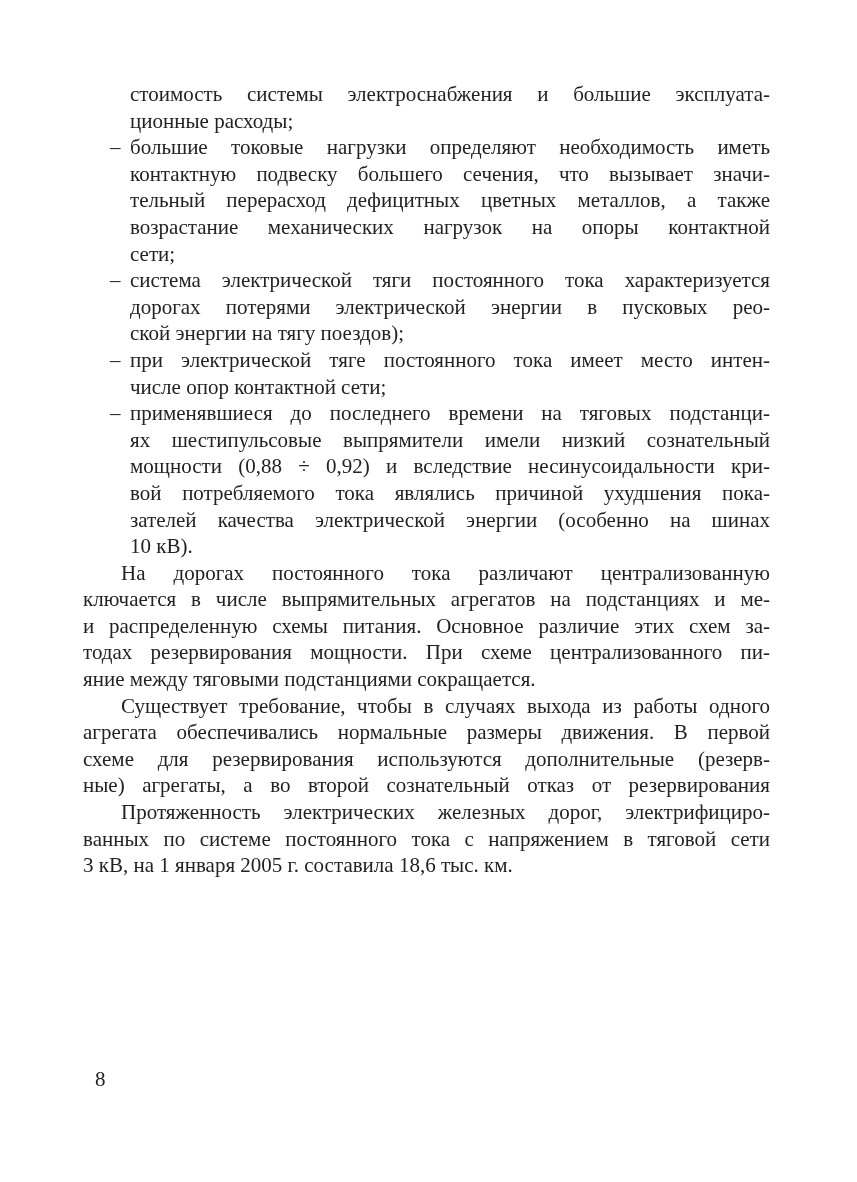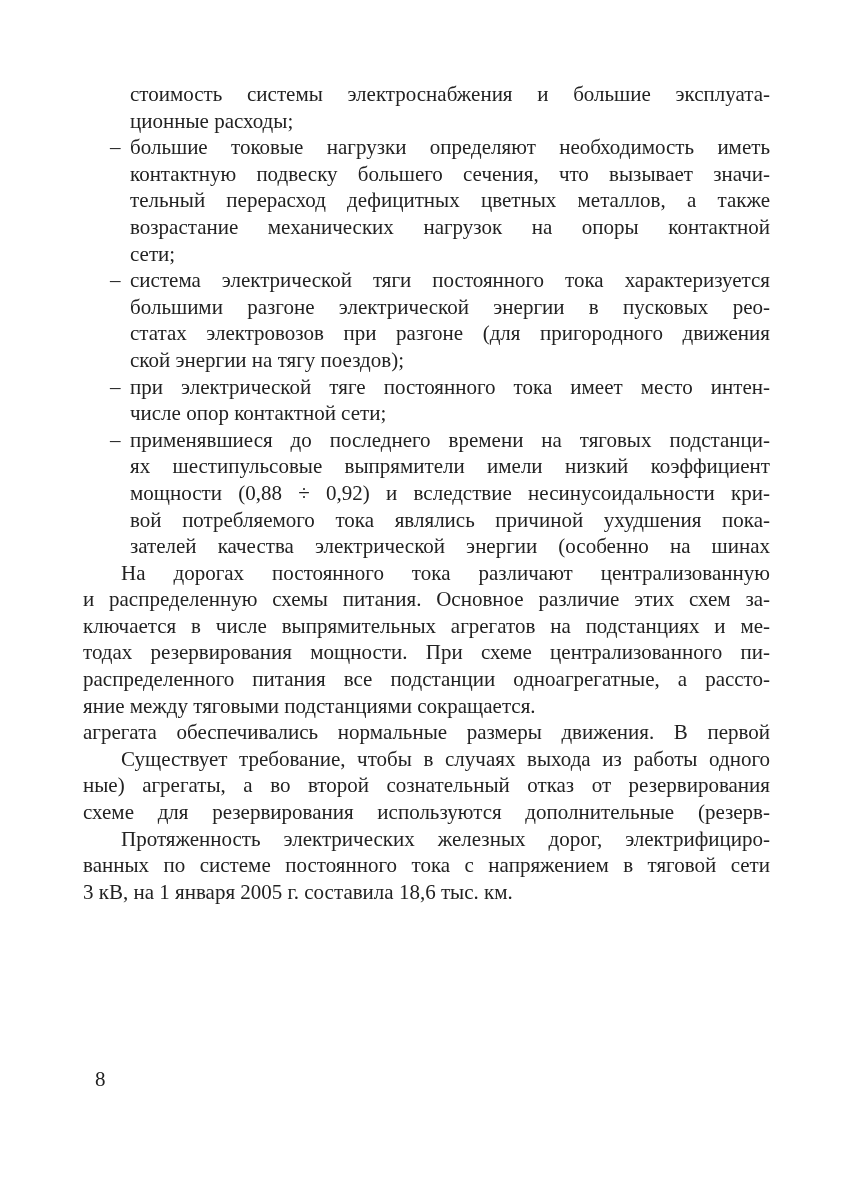--- a/index.html
+++ b/index.html
@@ -66,48 +66,47 @@
       </div>
       <div class="block list-item">
         <div class="line first"><span class="marker">–</span>большие токовые нагрузки определяют необходимость иметь</div>
         <div class="line">контактную подвеску большего сечения, что вызывает значи-</div>
         <div class="line">тельный перерасход дефицитных цветных металлов, а также</div>
         <div class="line">возрастание механических нагрузок на опоры контактной</div>
         <div class="line last">сети;</div>
       </div>
       <div class="block list-item">
         <div class="line first"><span class="marker">–</span>система электрической тяги постоянного тока характеризуется</div>
-        <div class="line">большими разгоне электрической энергии в пусковых рео-</div>
-        <div class="line">статах электровозов при разгоне (для пригородного движения</div>
+        <div class="line">дорогах потерями электрической энергии в пусковых рео-</div>
         <div class="line last">ской энергии на тягу поездов);</div>
       </div>
       <div class="block list-item">
         <div class="line first"><span class="marker">–</span>при электрической тяге постоянного тока имеет место интен-</div>
         <div class="line last">числе опор контактной сети;</div>
       </div>
       <div class="block list-item">
         <div class="line first"><span class="marker">–</span>применявшиеся до последнего времени на тяговых подстанци-</div>
-        <div class="line">ях шестипульсовые выпрямители имели низкий коэффициент</div>
+        <div class="line">ях шестипульсовые выпрямители имели низкий сознательный</div>
         <div class="line">мощности (0,88 ÷ 0,92) и вследствие несинусоидальности кри-</div>
         <div class="line">вой потребляемого тока являлись причиной ухудшения пока-</div>
         <div class="line">зателей качества электрической энергии (особенно на шинах</div>
+        <div class="line last">10 кВ).</div>
       </div>
       <div class="block paragraph">
         <div class="line first">На дорогах постоянного тока различают централизованную</div>
+        <div class="line">ключается в числе выпрямительных агрегатов на подстанциях и ме-</div>
         <div class="line">и распределенную схемы питания. Основное различие этих схем за-</div>
-        <div class="line">ключается в числе выпрямительных агрегатов на подстанциях и ме-</div>
         <div class="line">тодах резервирования мощности. При схеме централизованного пи-</div>
-        <div class="line">распределенного питания все подстанции одноагрегатные, а рассто-</div>
         <div class="line last">яние между тяговыми подстанциями сокращается.</div>
       </div>
       <div class="block paragraph">
+        <div class="line first">Существует требование, чтобы в случаях выхода из работы одного</div>
         <div class="line">агрегата обеспечивались нормальные размеры движения. В первой</div>
-        <div class="line first">Существует требование, чтобы в случаях выхода из работы одного</div>
+        <div class="line">схеме для резервирования используются дополнительные (резерв-</div>
         <div class="line">ные) агрегаты, а во второй сознательный отказ от резервирования</div>
-        <div class="line">схеме для резервирования используются дополнительные (резерв-</div>
       </div>
       <div class="block paragraph">
         <div class="line first">Протяженность электрических железных дорог, электрифициро-</div>
         <div class="line">ванных по системе постоянного тока с напряжением в тяговой сети</div>
         <div class="line last">3 кВ, на 1 января 2005 г. составила 18,6 тыс. км.</div>
       </div>
     </main>
   <div class="page-number">8</div>
 </div>
 

